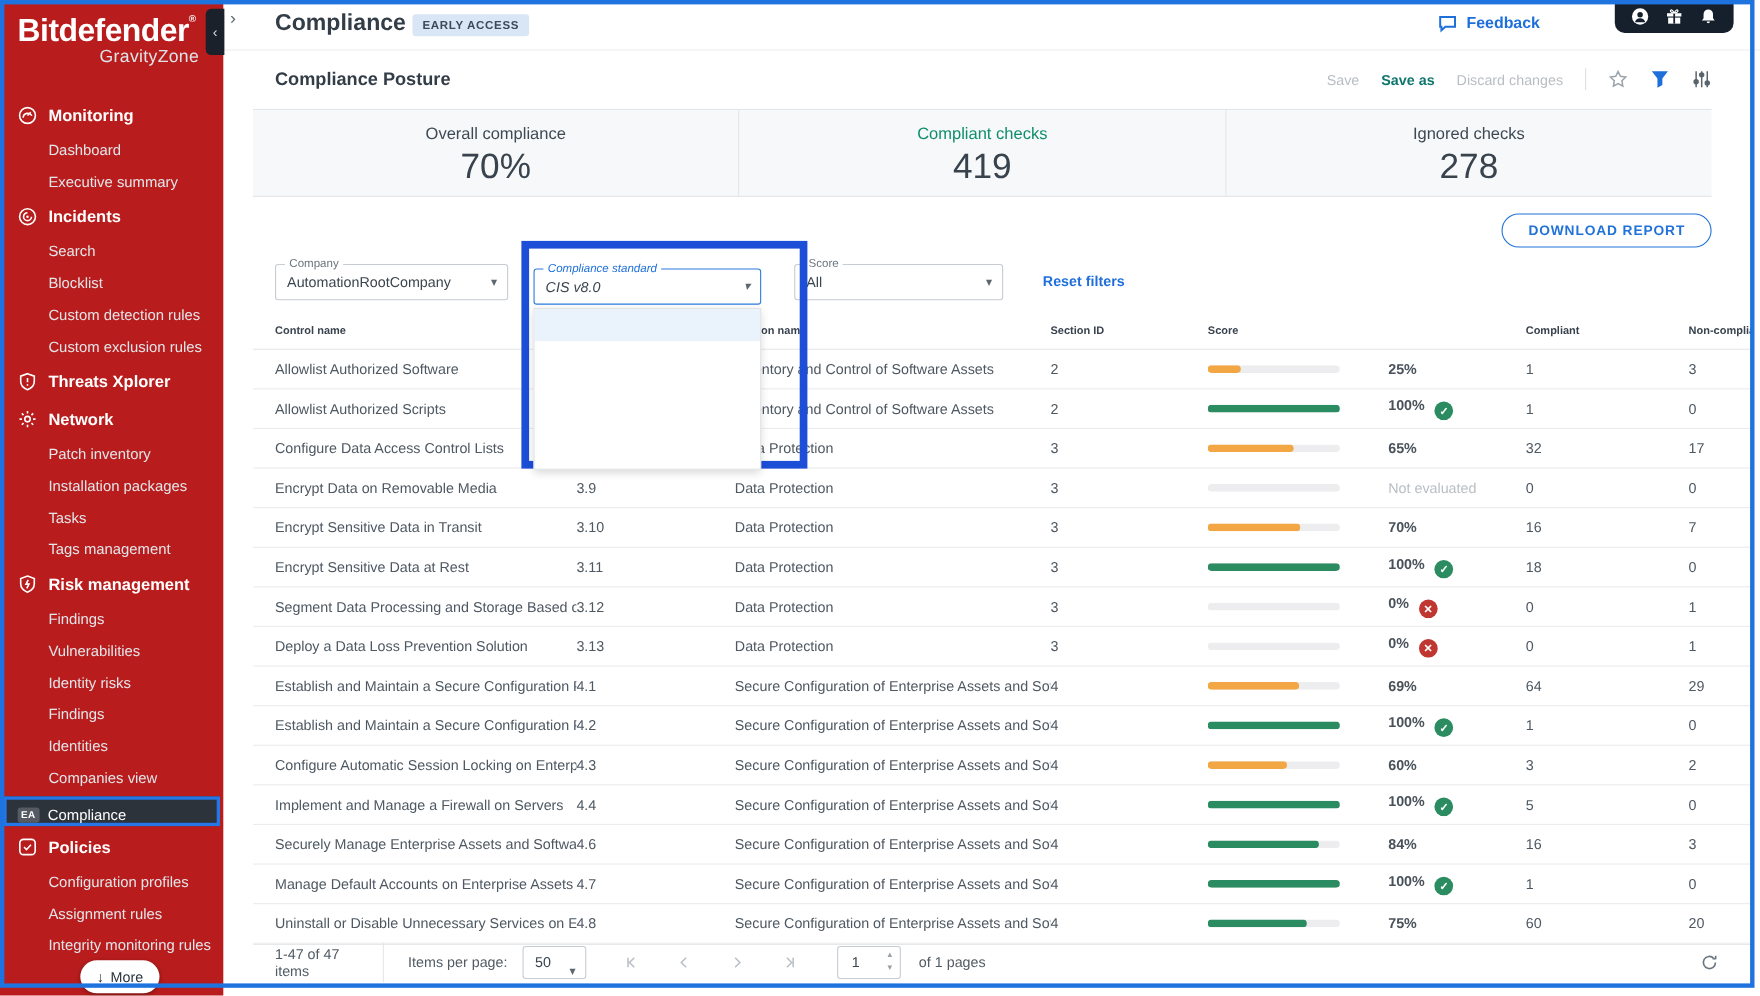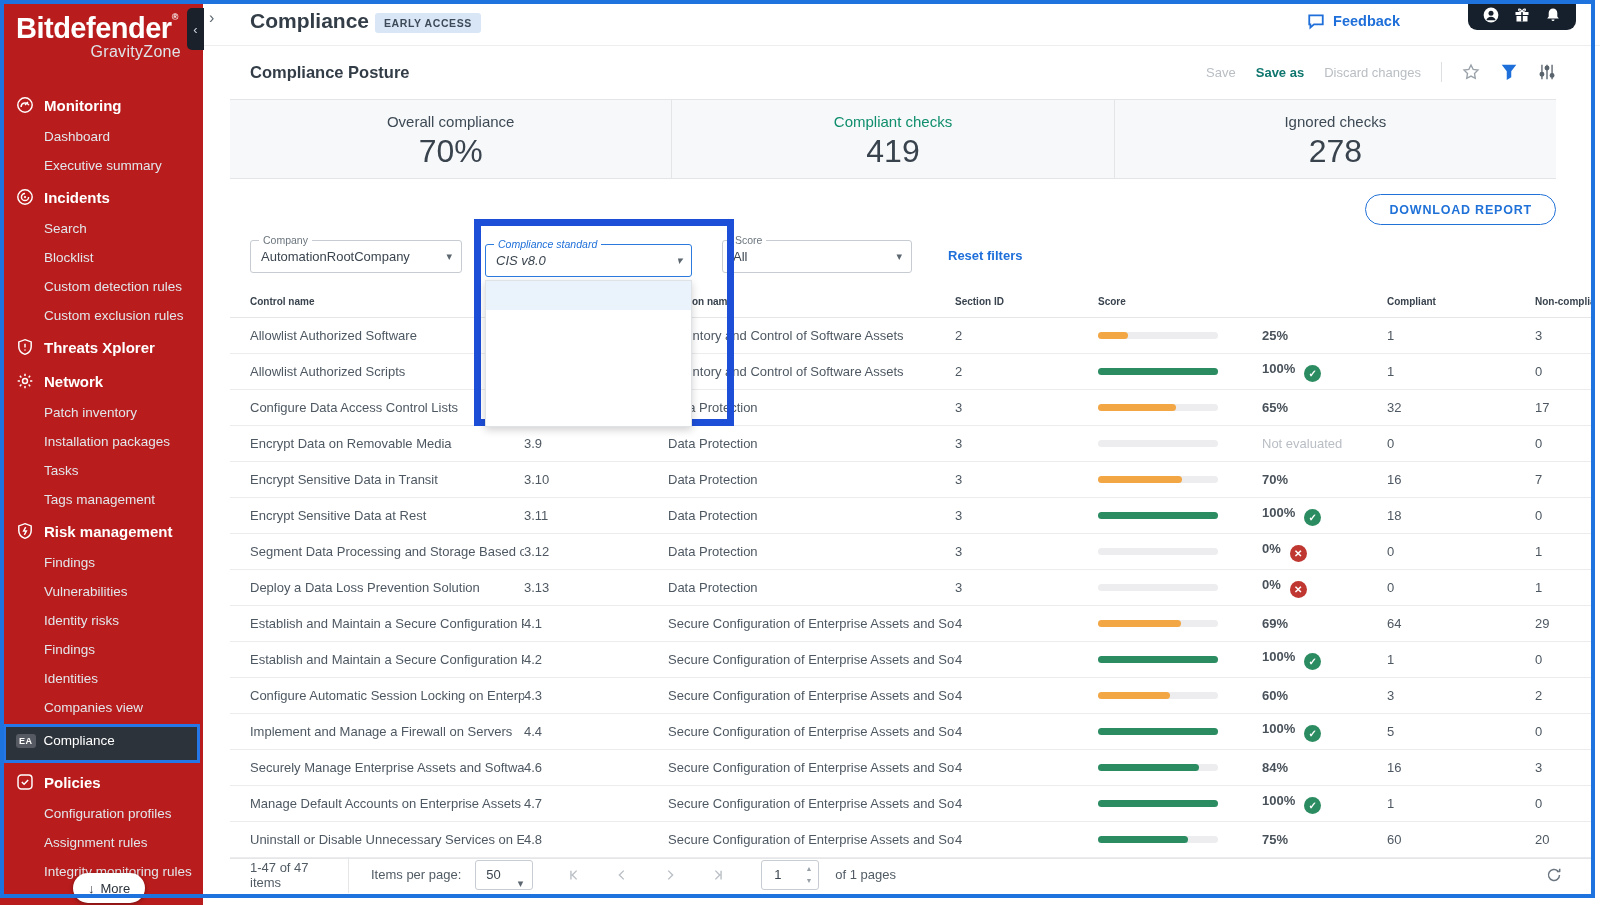--- a/index.html
+++ b/index.html
@@ -23,21 +23,21 @@
     background:#1b212b; border:none; border-radius:5px 0 0 5px; color:#cfd5db;
     font-size:13px; cursor:pointer; z-index:6; }
   .nav { margin-top:8px; }
   .nav-header { display:flex; align-items:center; gap:10px; padding:8px 0 8px 16px;
     font-size:15px; font-weight:bold; color:#fff; cursor:pointer; }
   .nav-icon { width:18px; height:18px; flex:0 0 18px; display:inline-flex; }
   .nav-icon svg { width:18px; height:18px; }
   .nav-item { padding:7px 0 7px 44px; font-size:13.5px; color:#e2e6ea; cursor:pointer; }
   .nav-item-selected { display:flex; align-items:center; gap:8px;
     margin:2px 3px; border:3px solid #2577e8; background:#2d333b;
-    padding:6px 0 12px 10px; font-size:13.5px; color:#fff; cursor:pointer; }
+    padding:6px 0 0 10px; font-size:13.5px; color:#fff; cursor:pointer; }
   .ea-badge { background:#565b63; color:#fff; font-size:9px; font-weight:bold;
     padding:2px 3px; border-radius:3px; letter-spacing:0.5px; }
   .more-pill { position:absolute; left:73px; bottom:2px; height:30px;
     background:#fff; color:#2a323b; border:none; border-radius:16px;
     padding:0 15px; font-size:13px; display:flex; align-items:center; gap:6px;
     box-shadow:0 1px 4px rgba(0,0,0,.4); cursor:pointer; z-index:7; }
 
   
   .main { position:absolute; left:203px; top:0; right:0; bottom:0; background:#fff; overflow:hidden; }
   .expand-btn { position:absolute; left:6px; top:9px; background:none; border:none;

